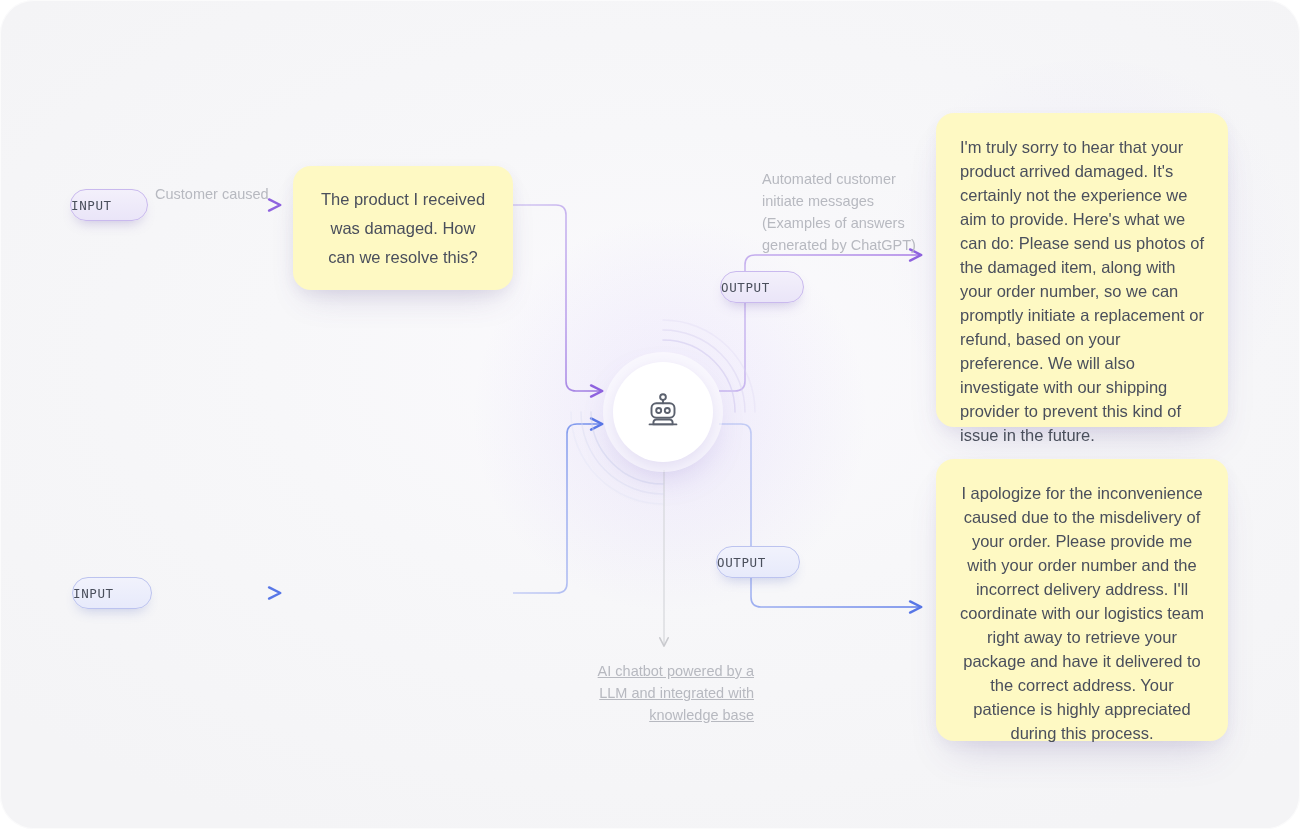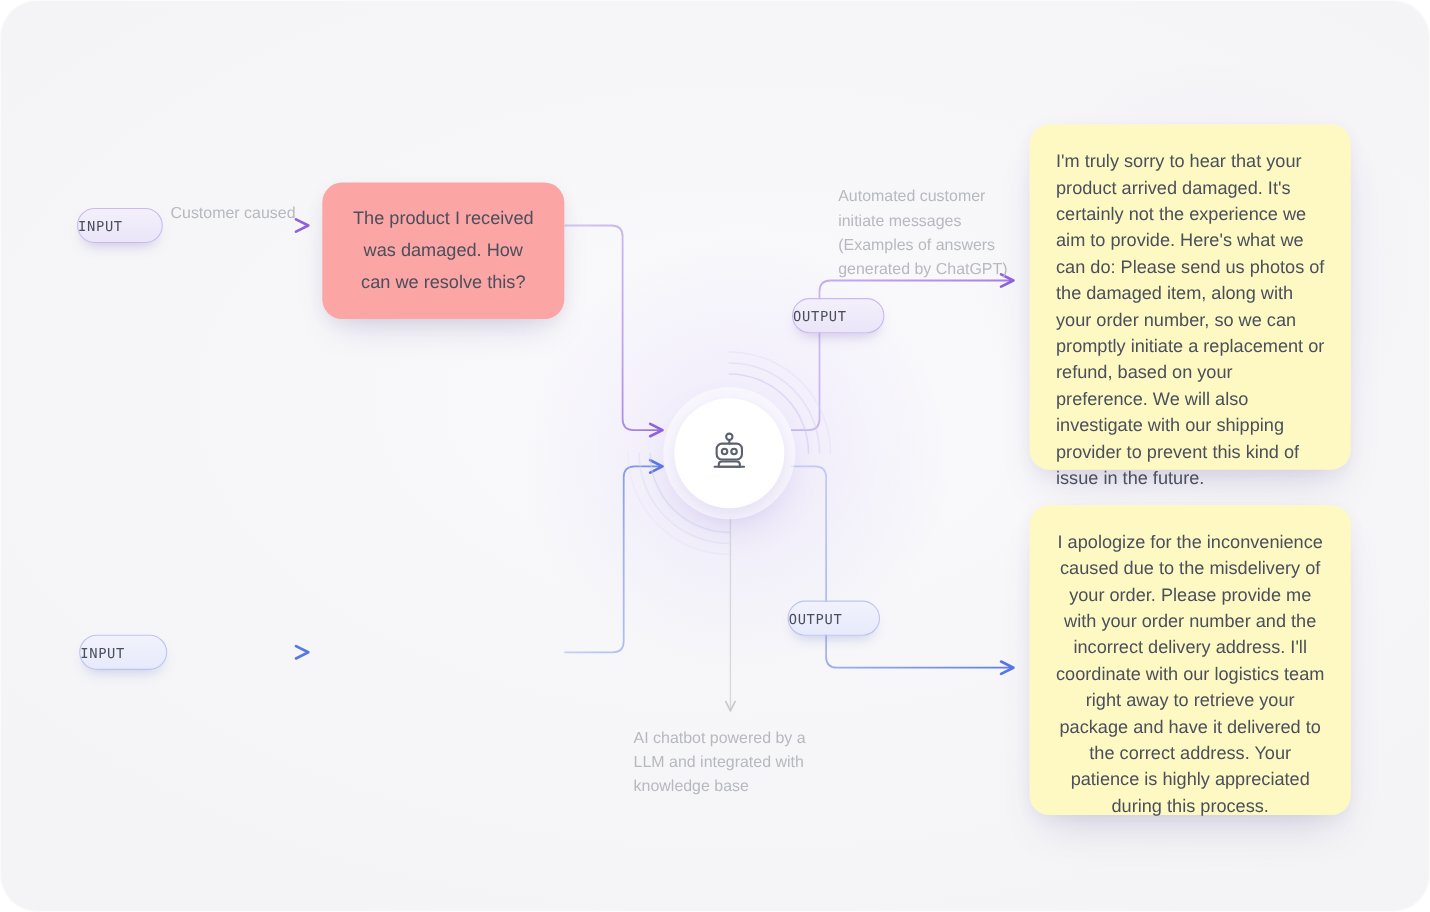--- a/index.html
+++ b/index.html
@@ -61,21 +61,21 @@
   #wires {
     position: absolute;
     left: 0; top: 0;
     width: 1300px; height: 829px;
     pointer-events: none;
   }
 
   
   .qcard {
     position: absolute;
-    background: #fca5a5;
+    background: #fef9c3;
     border-radius: 18px;
     box-shadow: 0 18px 34px -14px rgba(86,70,140,0.22),
                 0 4px 14px rgba(80,70,130,0.07);
     color: #4a4f5c;
     font-size: 16.5px;
     line-height: 29px;
     text-align: center;
     display: flex;
     align-items: center;
     justify-content: center;
@@ -132,21 +132,21 @@
 
   
   .caption {
     position: absolute;
     color: #b7b9c0;
     font-size: 14.5px;
     line-height: 22px;
   }
   #caption-customer-query { left: 155px; top: 183px; width: 140px; }
   #caption-automated      { left: 762px; top: 168px; width: 160px; }
-  #caption-chatbot        { left: 576px; top: 660px; width: 178px; text-align: left; }
+  #caption-chatbot        { left: 576px; top: 660px; width: 178px; text-align: right; text-decoration: underline; }
 
   
   #hub {
     position: absolute;
     left: 613px;
     top: 362px;
     width: 100px;
     height: 100px;
     border-radius: 50%;
     background: #ffffff;

